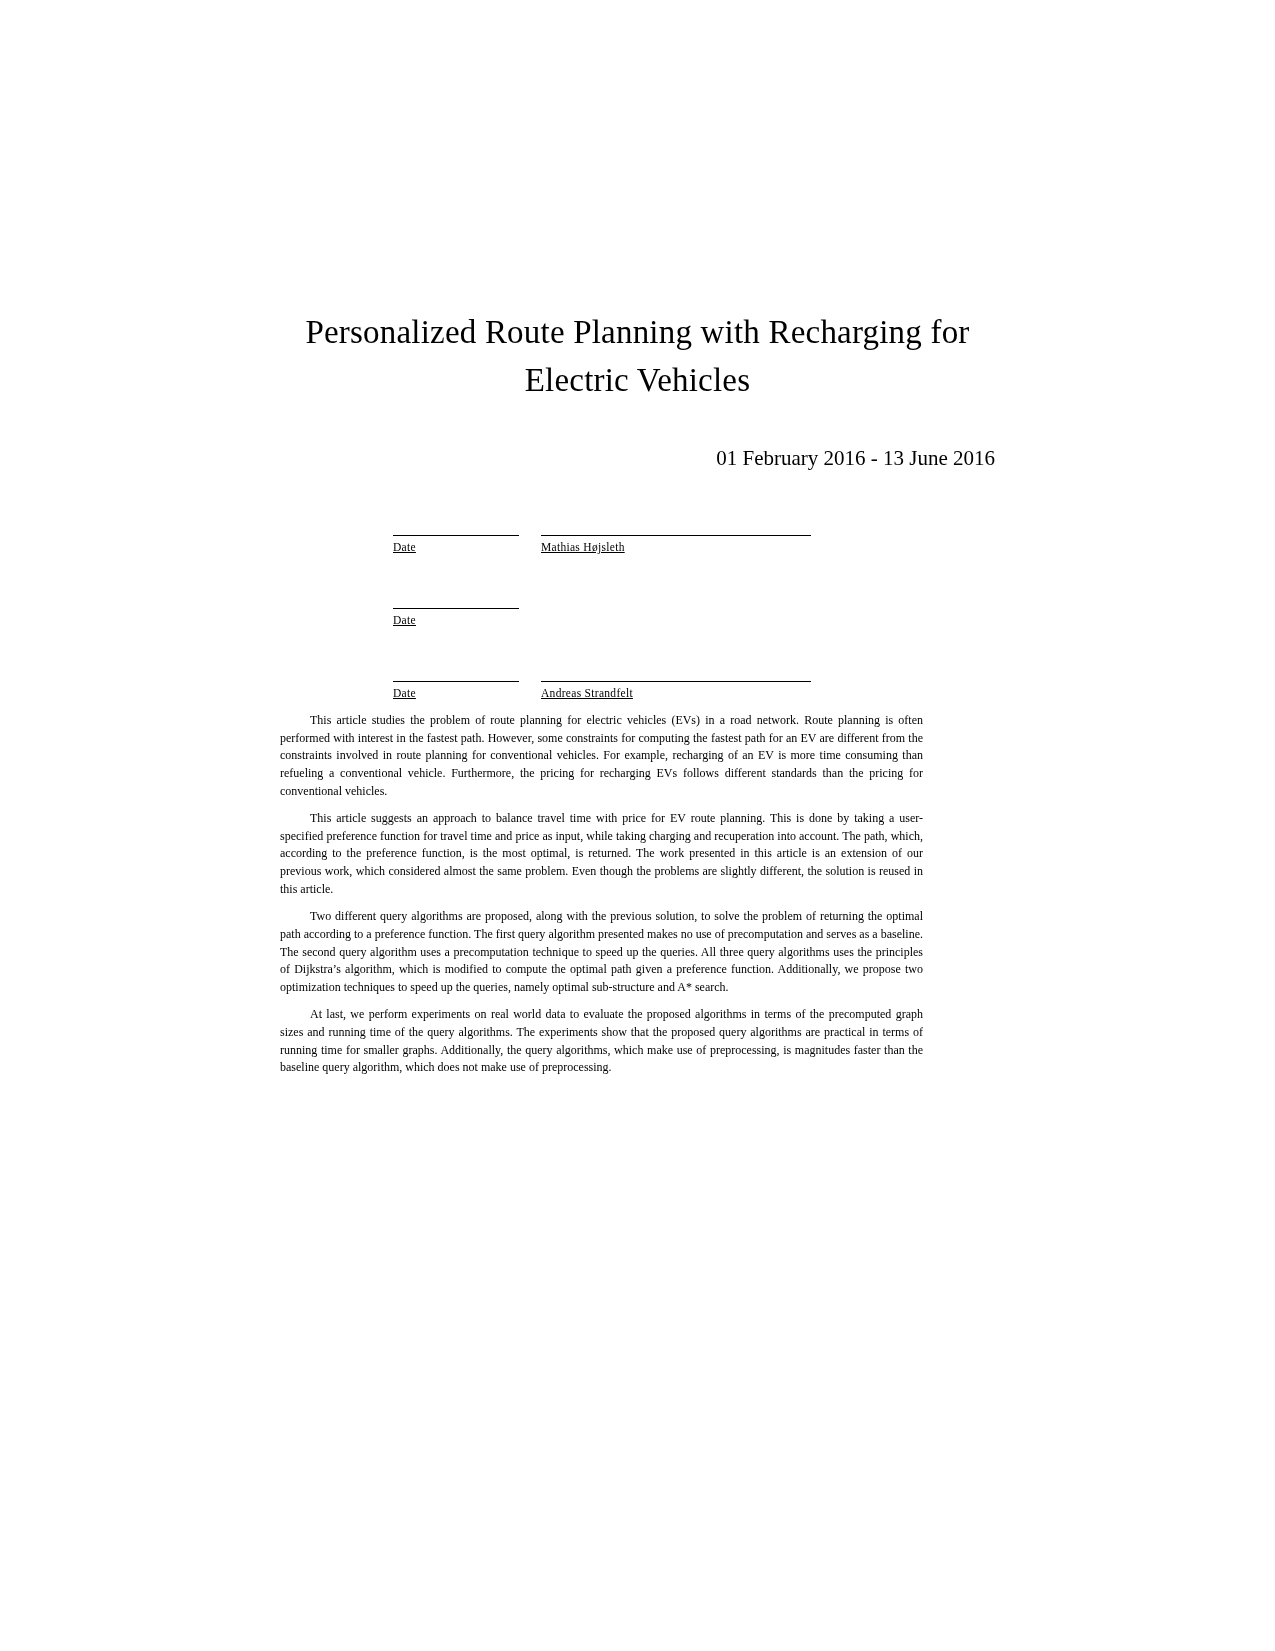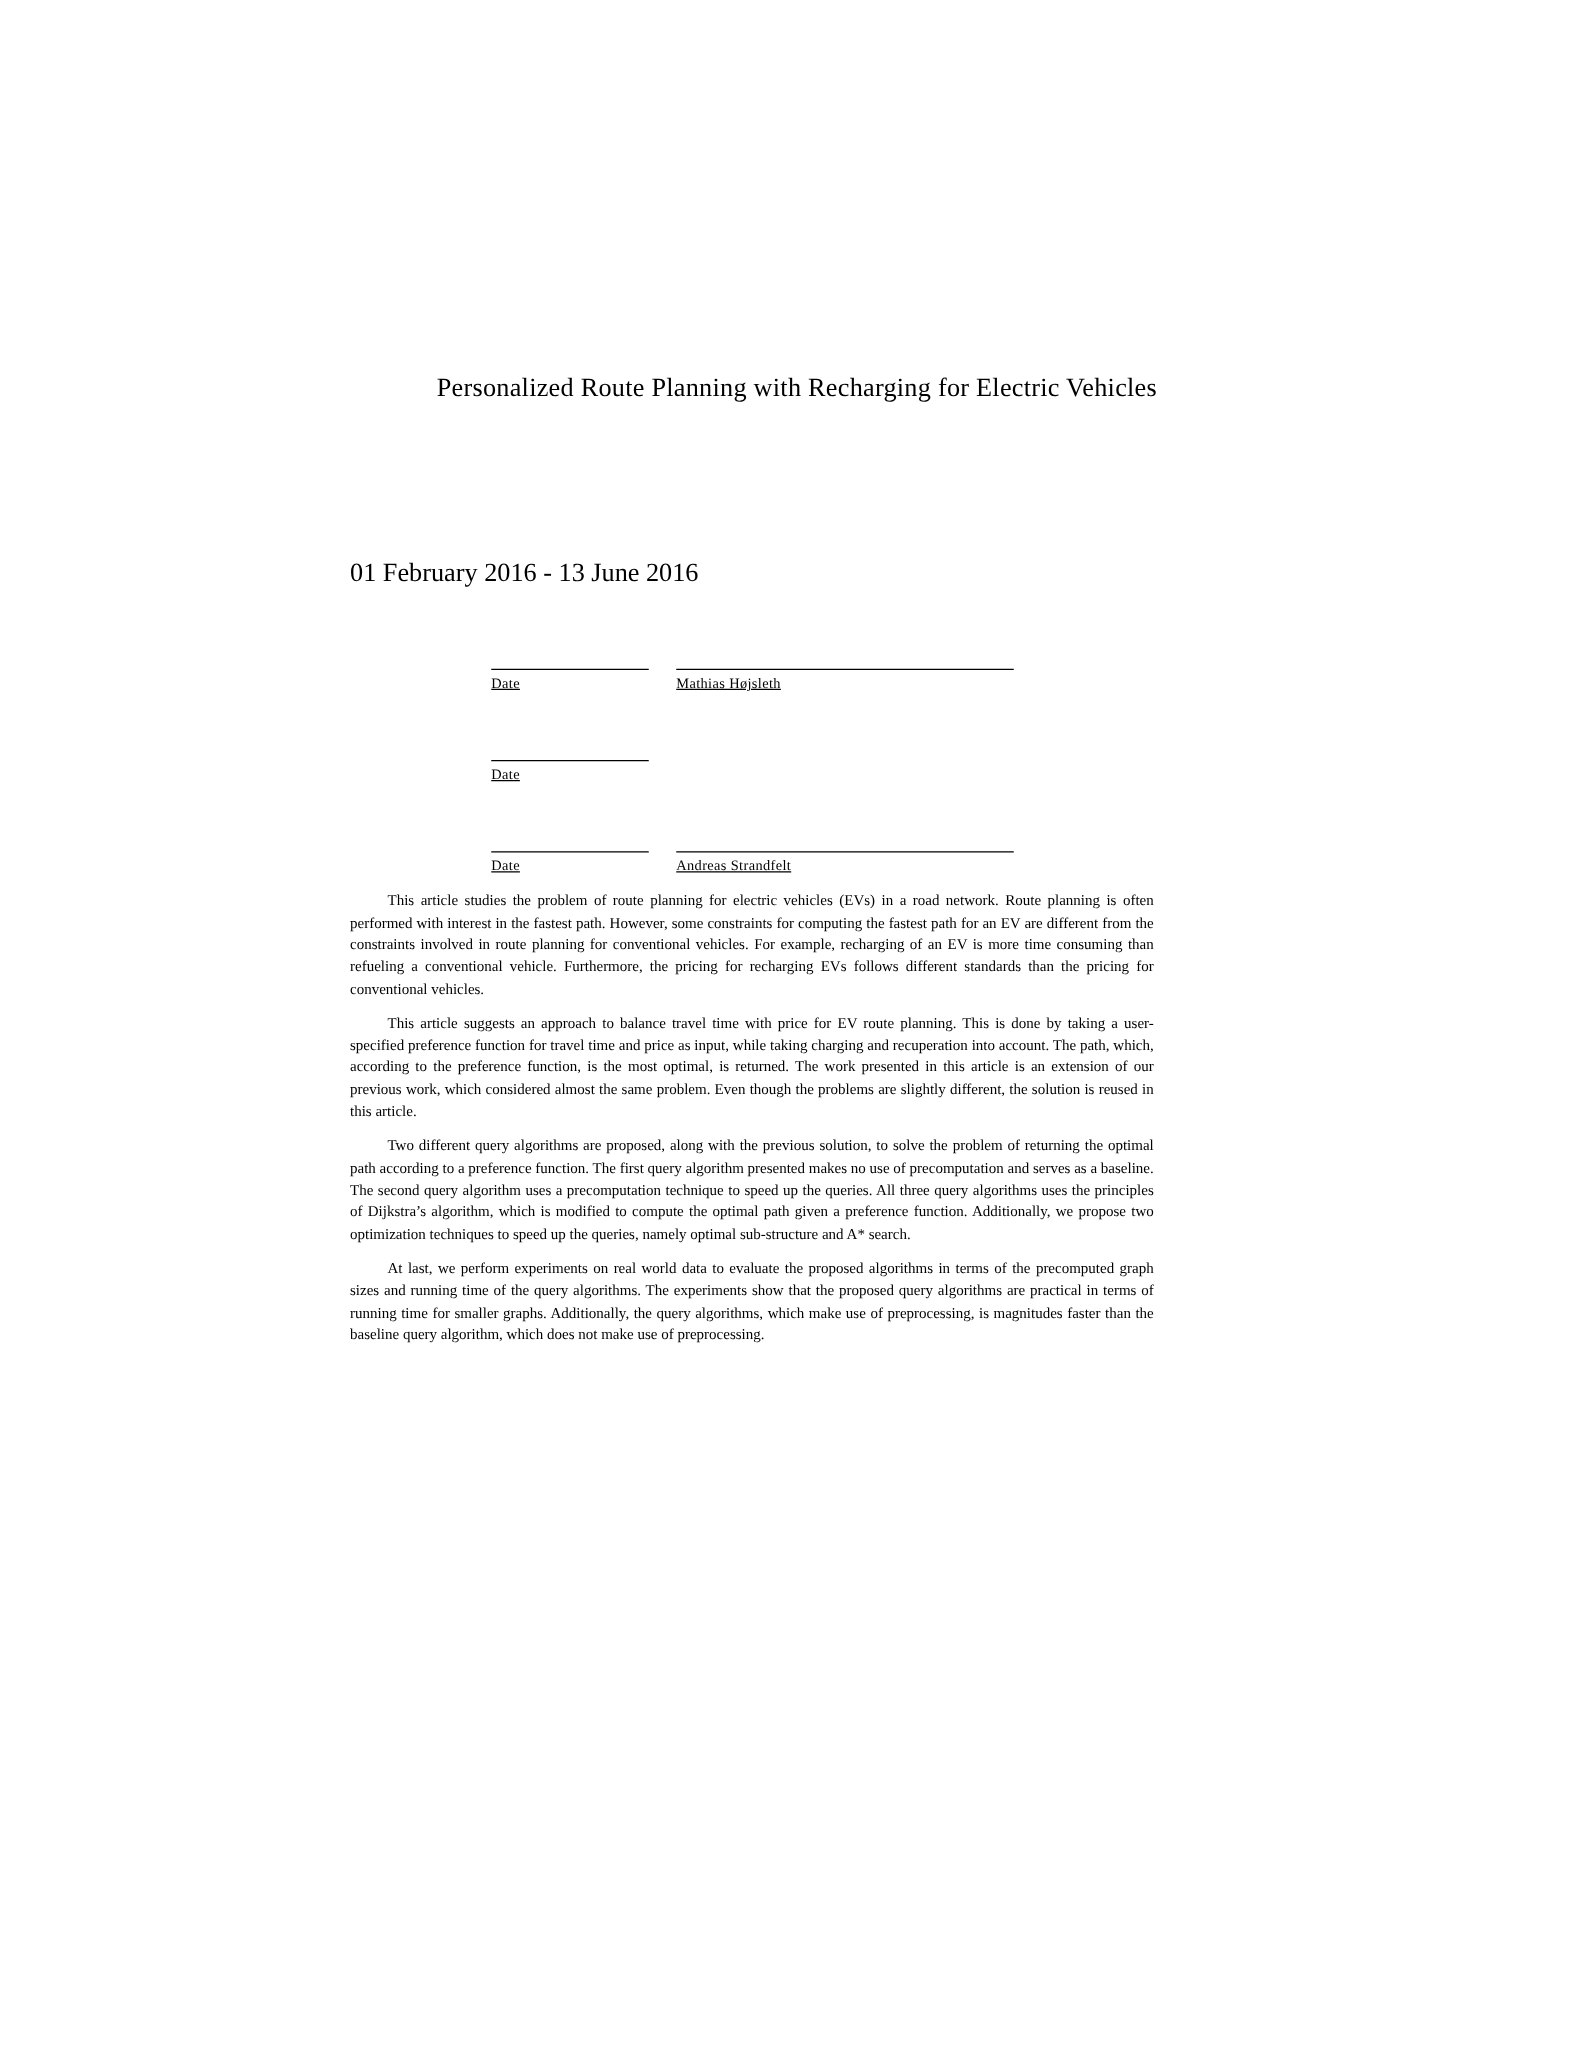--- a/index.html
+++ b/index.html
@@ -21,32 +21,32 @@
     box-sizing: border-box;
   }
   .title-block {
     position: absolute;
     top: 295px;
     left: 280px;
     width: 715px;
     text-align: center;
   }
   .doc-title {
-    font-size: 21px;
+    font-size: 33px;
     line-height: 1.45;
     font-weight: normal;
     letter-spacing: 0.2px;
-    margin: 0;
+    margin: 14px;
   }
   .doc-date {
     position: absolute;
     top: 446px;
     left: 280px;
     width: 715px;
-    text-align: left;
+    text-align: right;
     font-size: 21px;
   }
   .sig-block {
     position: absolute;
     top: 520px;
     left: 393px;
     width: 500px;
   }
   .sig-row {
     display: flex;

